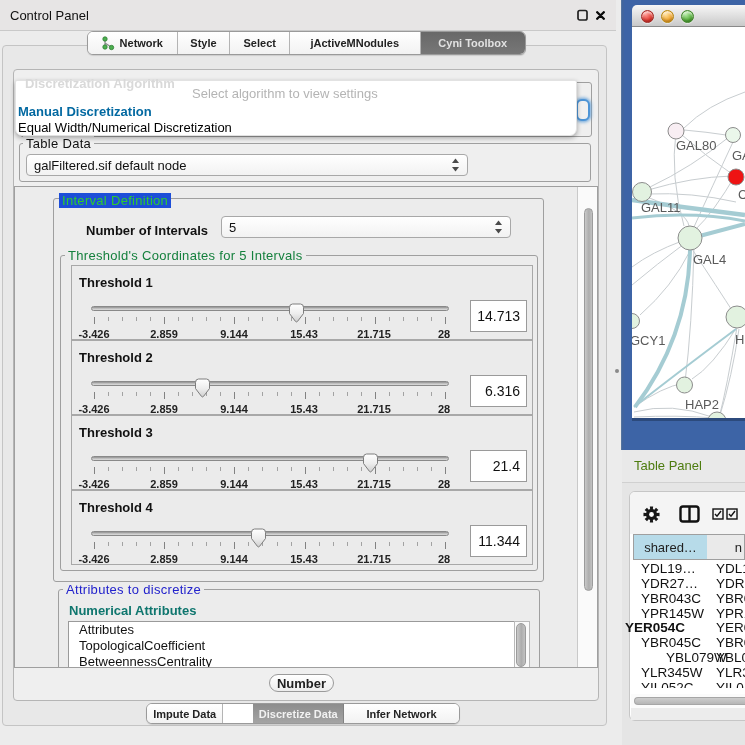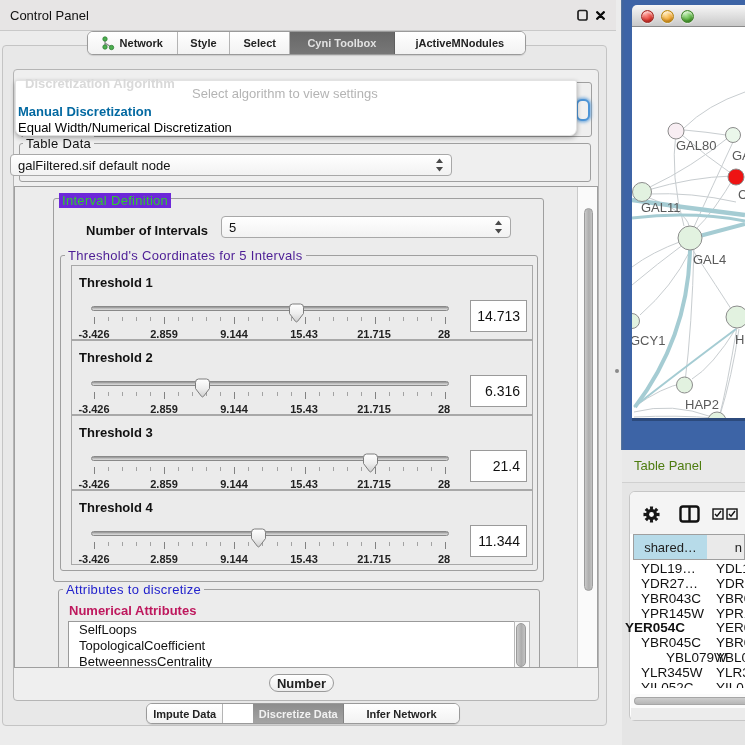--- a/index.html
+++ b/index.html
@@ -73,61 +73,61 @@
 
 <div class="seg" style="left:87px;top:31px;width:439px;">
   <div class="it" style="width:90px;"><svg width="13" height="15" viewBox="0 0 13 15" style="margin-right:5px">
         <path d="M3 3 L3 11 M3 7 L9 11" stroke="#8a8a8a" stroke-width="1.2" fill="none"></path>
         <circle cx="3" cy="3" r="2.2" fill="#4caf50" stroke="#2e7d32" stroke-width="0.8"></circle>
         <circle cx="3" cy="11" r="2.2" fill="#4caf50" stroke="#2e7d32" stroke-width="0.8"></circle>
         <circle cx="9.5" cy="11.5" r="2.2" fill="#4caf50" stroke="#2e7d32" stroke-width="0.8"></circle>
       </svg>Network</div>
   <div class="it" style="width:53px;">Style</div>
   <div class="it" style="width:60px;">Select</div>
+  <div class="it" style="width:131px;">jActiveMNodules</div>
   <div class="it sel" style="width:105px;">Cyni Toolbox</div>
-  <div class="it" style="width:131px;">jActiveMNodules</div>
 </div>
 
 
 <div class="group" style="left:20px;top:82px;width:572px;height:55px;"></div>
 
 <div class="abs" style="left:576px;top:99px;width:14px;height:22px;border-radius:6px;background:#f0f0f0;border:2.5px solid #4d94d6;box-sizing:border-box;box-shadow:0 0 3px 1.5px rgba(90,155,215,0.75);"></div>
 
 
 <div class="group" style="left:19px;top:143px;width:572px;height:39px;"></div>
 <div class="gtitle abs" style="left:23px;top:136px;color:#111;background:#efefef;">Table Data</div>
-<div class="combo" style="left:10px;top:154px;width:442px;height:22px;">galFiltered.sif default node
+<div class="combo" style="left:26px;top:154px;width:442px;height:22px;">galFiltered.sif default node
   <svg class="stepper" viewBox="0 0 9 14">
       <path d="M4.5 0.5 L8 5 L1 5 Z" fill="#4a4a4a"></path>
       <path d="M4.5 13.5 L8 9 L1 9 Z" fill="#4a4a4a"></path>
     </svg>
 </div>
 
 
 <div id="popup" class="abs"></div>
 <div class="abs" style="left:25px;top:76px;font-size:13px;font-weight:bold;color:#d9d9d9;">Discretization Algorithm</div>
 <div class="abs" style="left:192px;top:86px;font-size:13px;color:#b4b4b4;">Select algorithm to view settings</div>
 <div class="abs" style="left:18px;top:104px;font-size:13px;font-weight:bold;color:#0369a1;">Manual Discretization</div>
 <div class="abs" style="left:18px;top:120px;font-size:13px;color:#000;">Equal Width/Numerical Discretization</div>
 
 
 <div id="scrollpane" class="abs">
 
   <div class="group" style="left:38px;top:11px;width:491px;height:384px;"></div>
-  <div class="gtitle" style="left:44px;top:6px;color:#2ecc2e;background:#6d28d9;">Interval Definition</div>
+  <div class="gtitle" style="left:44px;top:6px;color:#2ecc2e;background:#1d4ed8;">Interval Definition</div>
   <div style="position:absolute;left:71px;top:36px;font-size:13px;font-weight:bold;color:#111;">Number of Intervals</div>
   <div class="combo" style="left:206px;top:29px;width:290px;height:22px;">5
     <svg class="stepper" viewBox="0 0 9 14">
         <path d="M4.5 0.5 L8 5 L1 5 Z" fill="#4a4a4a"></path>
         <path d="M4.5 13.5 L8 9 L1 9 Z" fill="#4a4a4a"></path>
       </svg>
   </div>
 
   <div class="group" style="left:45px;top:68px;width:478px;height:316px;"></div>
-  <div class="gtitle" style="left:50px;top:61px;color:#4c1d95;background:#ececec;">Threshold's Coordinates for 5 Intervals</div>
+  <div class="gtitle" style="left:50px;top:61px;color:#15803d;background:#ececec;">Threshold's Coordinates for 5 Intervals</div>
 
   <div class="tbox" style="top:78px;">
       <div class="tlabel">Threshold 1</div>
     <div class="track"></div>
       <div class="minor"></div>
       <div class="major"></div>
     <span class="tick-l" style="left:22px;">-3.426</span>
       <span class="tick-l" style="left:92px;">2.859</span>
       <span class="tick-l" style="left:162px;">9.144</span>
       <span class="tick-l" style="left:232px;">15.43</span>
@@ -182,23 +182,23 @@
       <span class="tick-l" style="left:302px;">21.715</span>
       <span class="tick-l" style="left:372px;">28</span>
     <div class="tval">11.344</div>
     <svg class="thumb" style="left:178px;" viewBox="0 0 17 20">
         <path d="M1.5 4.5 Q1.5 1 4.5 1 L12.5 1 Q15.5 1 15.5 4.5 L15.5 10.5 L9.6 18.3 Q8.5 19.6 7.4 18.3 L1.5 10.5 Z" fill="url(#gthumb)" stroke="#7d7d7d" stroke-width="1"></path>
       </svg>
   </div>
 
   <div class="group" style="left:43px;top:402px;width:482px;height:120px;"></div>
   <div class="gtitle" style="left:48px;top:395px;color:#2222cc;background:#ececec;">Attributes to discretize</div>
-  <div style="position:absolute;left:54px;top:416px;font-size:13px;font-weight:bold;color:#be185d;">Numerical Attributes</div>
+  <div style="position:absolute;left:54px;top:416px;font-size:13px;font-weight:bold;color:#0f766e;">Numerical Attributes</div>
   <div id="numlist" class="abs" style="left:53px;top:434px;">
-    <div>SelfLoops</div>
+    <div>Attributes</div>
     <div>TopologicalCoefficient</div>
     <div>BetweennessCentrality</div>
   </div>
   <div class="vscroll" style="left:499px;top:434px;width:14px;height:47px;border:1px solid #b9b9b9;">
     <div class="vthumb" style="left:1px;top:1px;width:10px;height:44px;"></div>
   </div>
 
   <div class="vscroll" style="left:562px;top:0;width:21px;height:480px;"></div>
   <div class="vthumb" style="left:569px;top:21px;width:9px;height:383px;"></div>
 </div>

